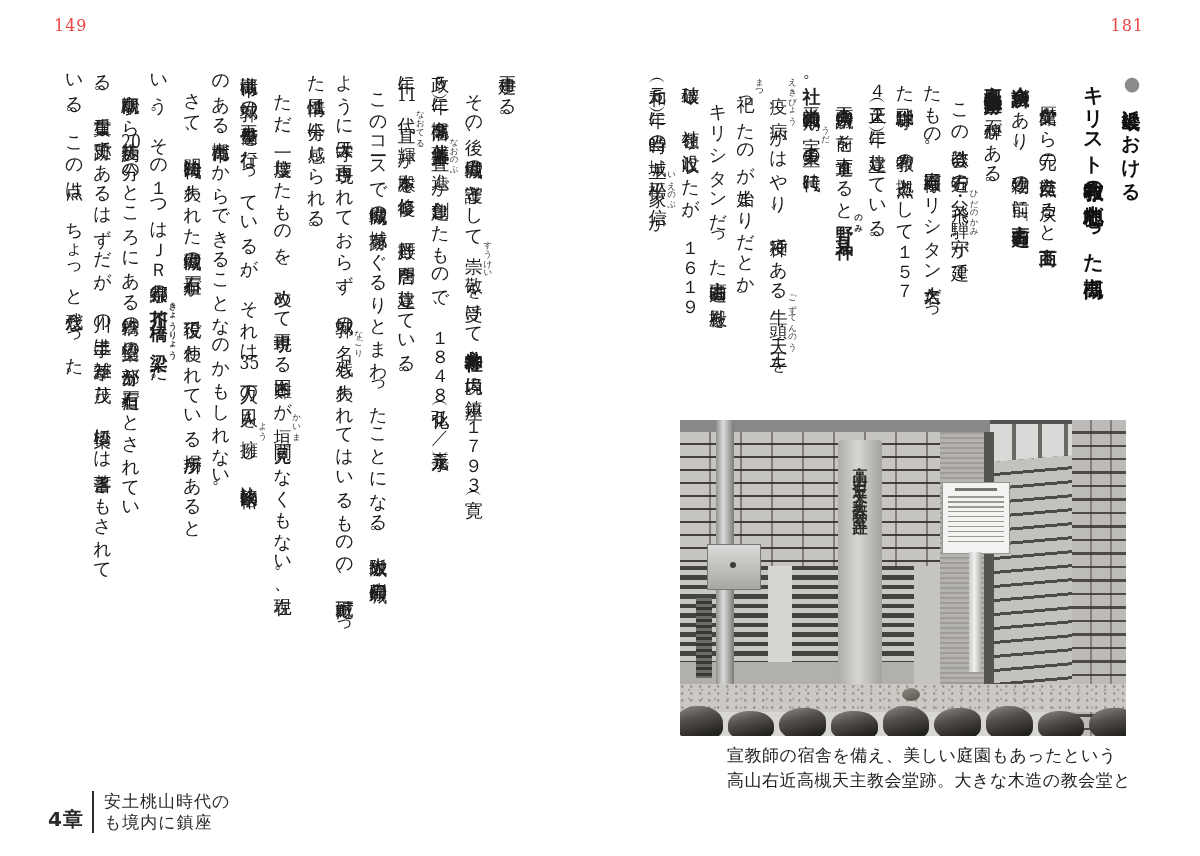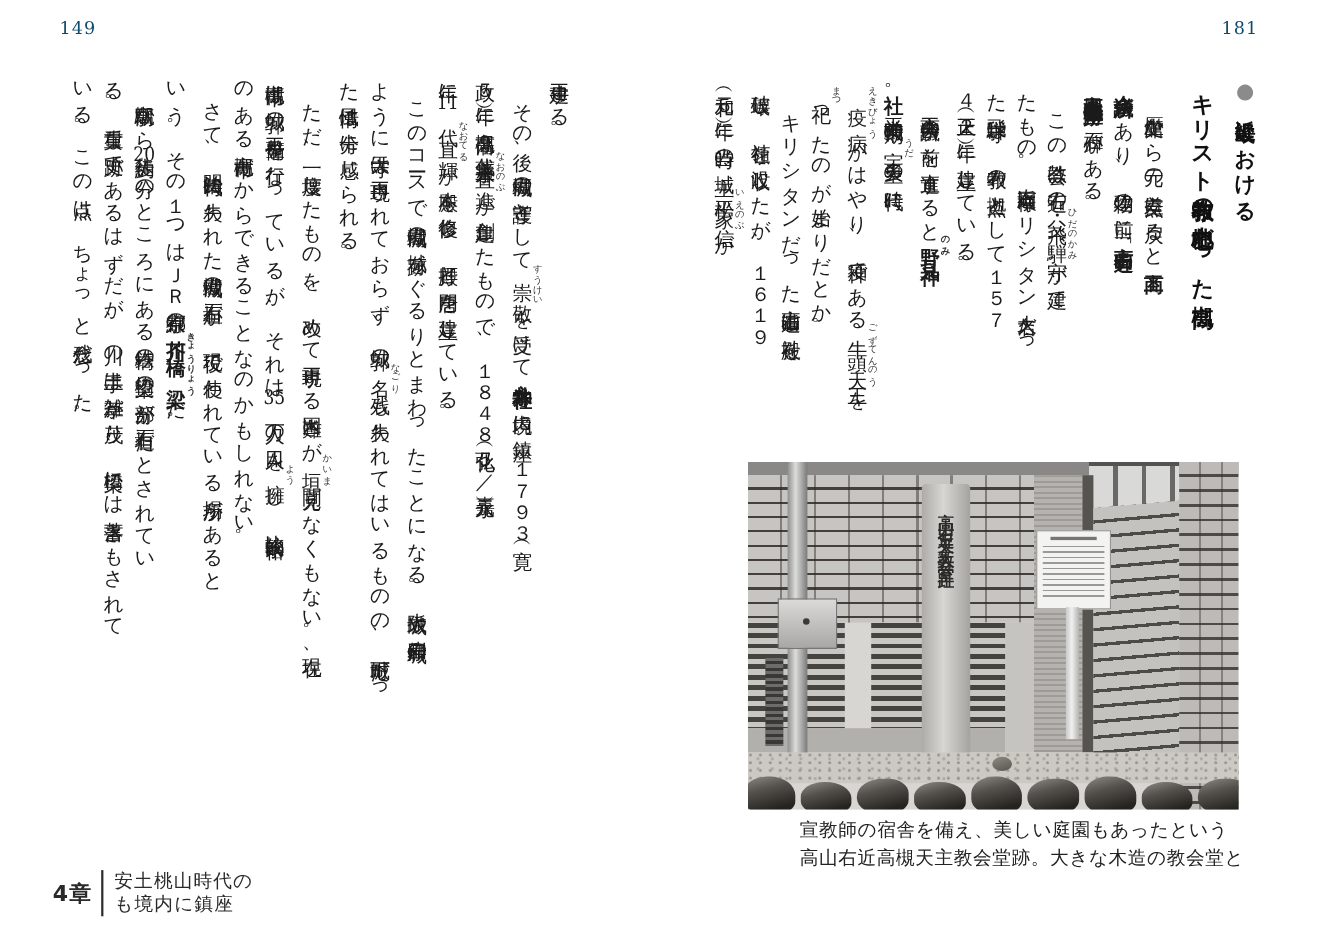--- a/index.html
+++ b/index.html
@@ -1,20 +1,20 @@
 <!DOCTYPE html>
 <html><head>
 <meta charset="utf-8">
 <style>
   html,body{margin:0;padding:0;}
   body{
     width:1200px;height:856px;background:#ffffff;position:relative;overflow:hidden;
     font-family:"DejaVu Serif","Liberation Serif",serif;color:#1b1b1b;
   }
-  .pageno{position:absolute;top:16px;font-size:16px;color:#0c4a6e;letter-spacing:1px;}
+  .pageno{position:absolute;top:16px;font-size:16px;color:#ef4444;letter-spacing:1px;}
   .pageno.left{left:54px;}
   .pageno.right{right:56px;}
 
   
   .vblock{position:absolute;writing-mode:vertical-rl;text-orientation:mixed;}
   .right-text{top:72px;right:50px;height:342px;}
   .left-text{top:62px;left:60px;height:742px;}
   .cols{display:contents;}
   .vcol{margin:0;font-size:18px;line-height:27.5px;letter-spacing:1.4px;}
   .left-text .vcol{line-height:28.2px;letter-spacing:1.2px;}
@@ -81,21 +81,21 @@
   .stones div{position:static;flex:1;border-radius:45% 50% 35% 40%;
      background:linear-gradient(165deg,#8e8b87 0%,#55524e 35%,#25231f 80%);}
   .stones div:nth-child(odd){height:34px;}
   .stones div:nth-child(even){height:29px;}
   .stones div:nth-child(3n){height:32px;border-radius:50% 40% 40% 45%;}
 
   
   .caption{position:absolute;left:727px;top:743px;
      font-family:"DejaVu Sans","Liberation Sans",sans-serif;
      font-size:17px;line-height:25px;color:#222;letter-spacing:0.5px;}
-  .footer{position:absolute;left:48px;top:791px;display:flex;align-items:center;
+  .footer{position:absolute;left:48px;top:791px;display:flex;align-items:flex-end;
      font-family:"DejaVu Sans","Liberation Sans",sans-serif;color:#2a2a2a;}
   .footer .chapter{font-size:20px;font-weight:600;letter-spacing:1px;}
   .footer .bar{width:2px;height:42px;background:#2a2a2a;margin:0 10px 0 8px;}
   .footer .title{font-size:17px;line-height:21px;letter-spacing:1px;}
 </style>
 </head>
 <body>
 
 <div>
 

